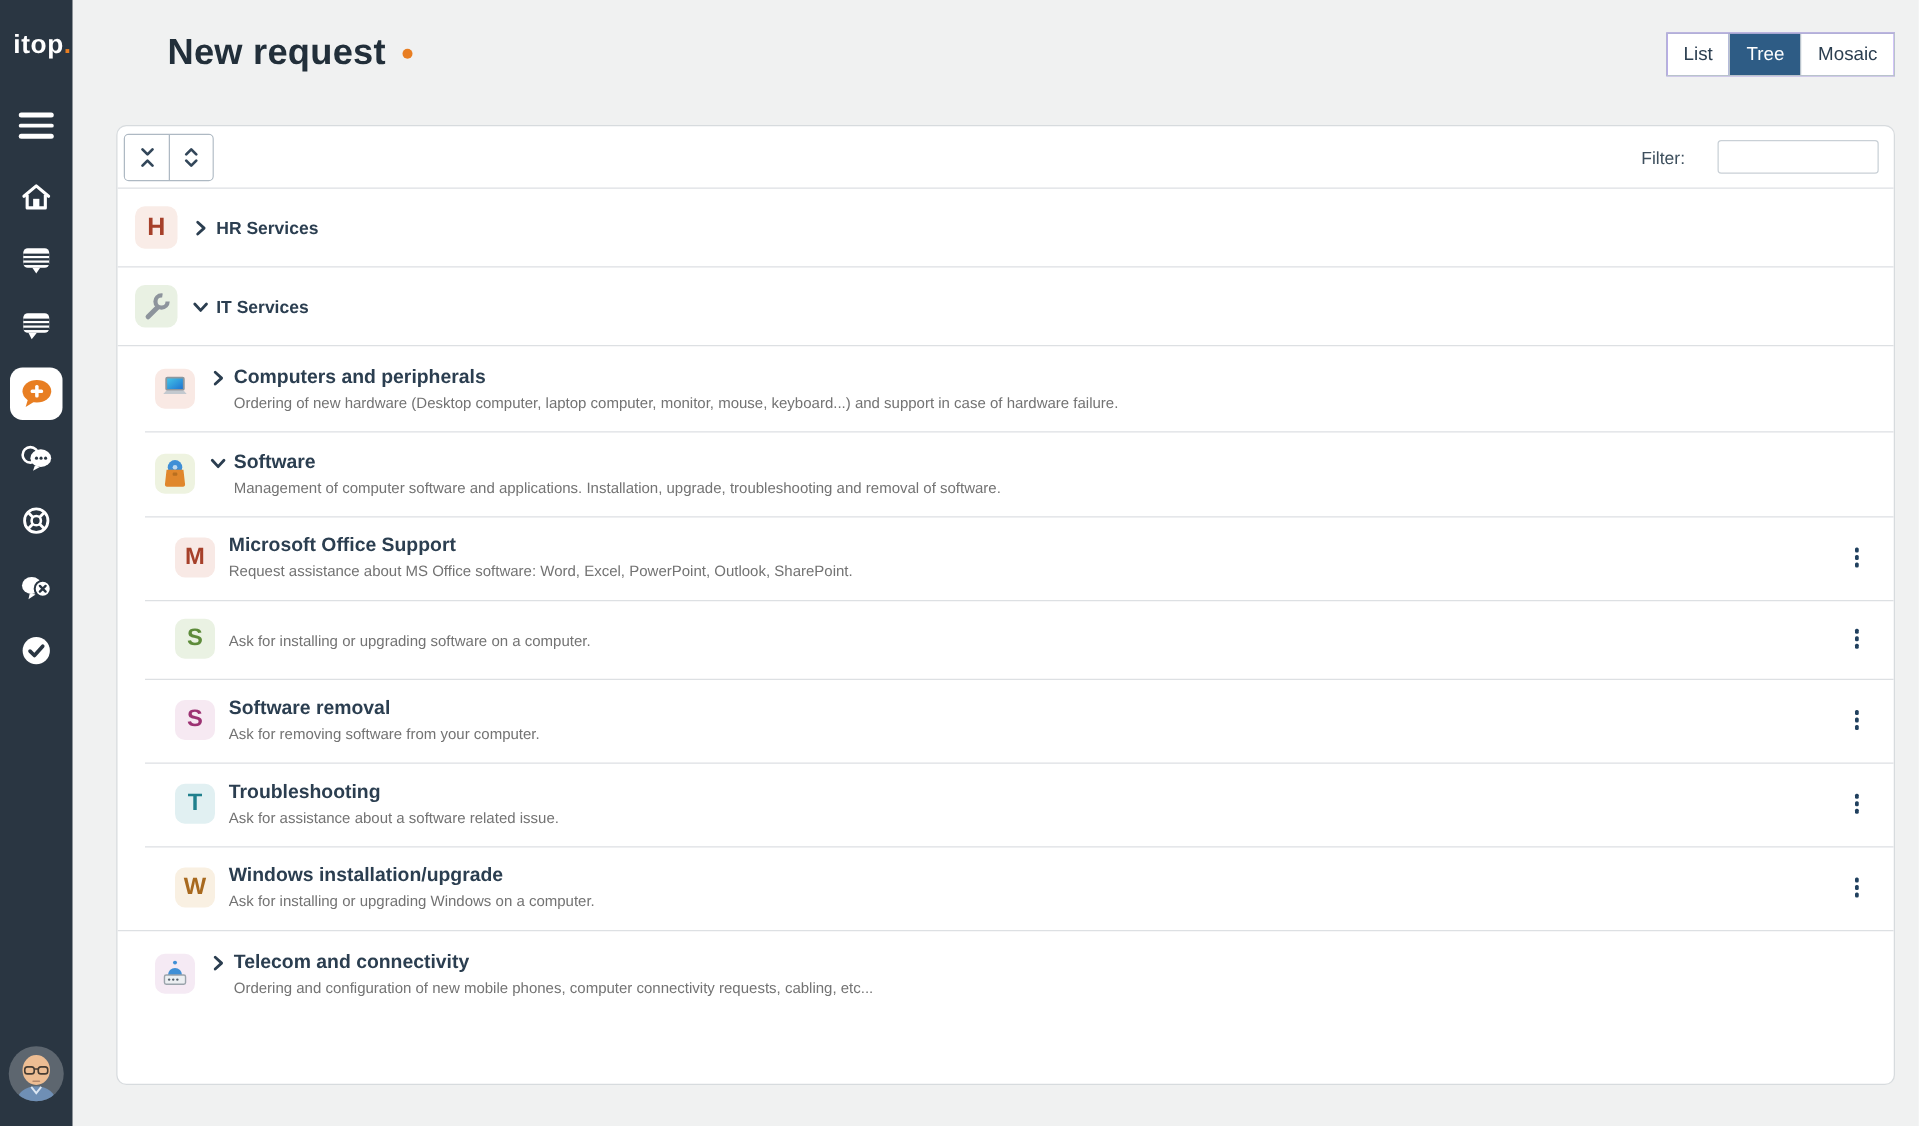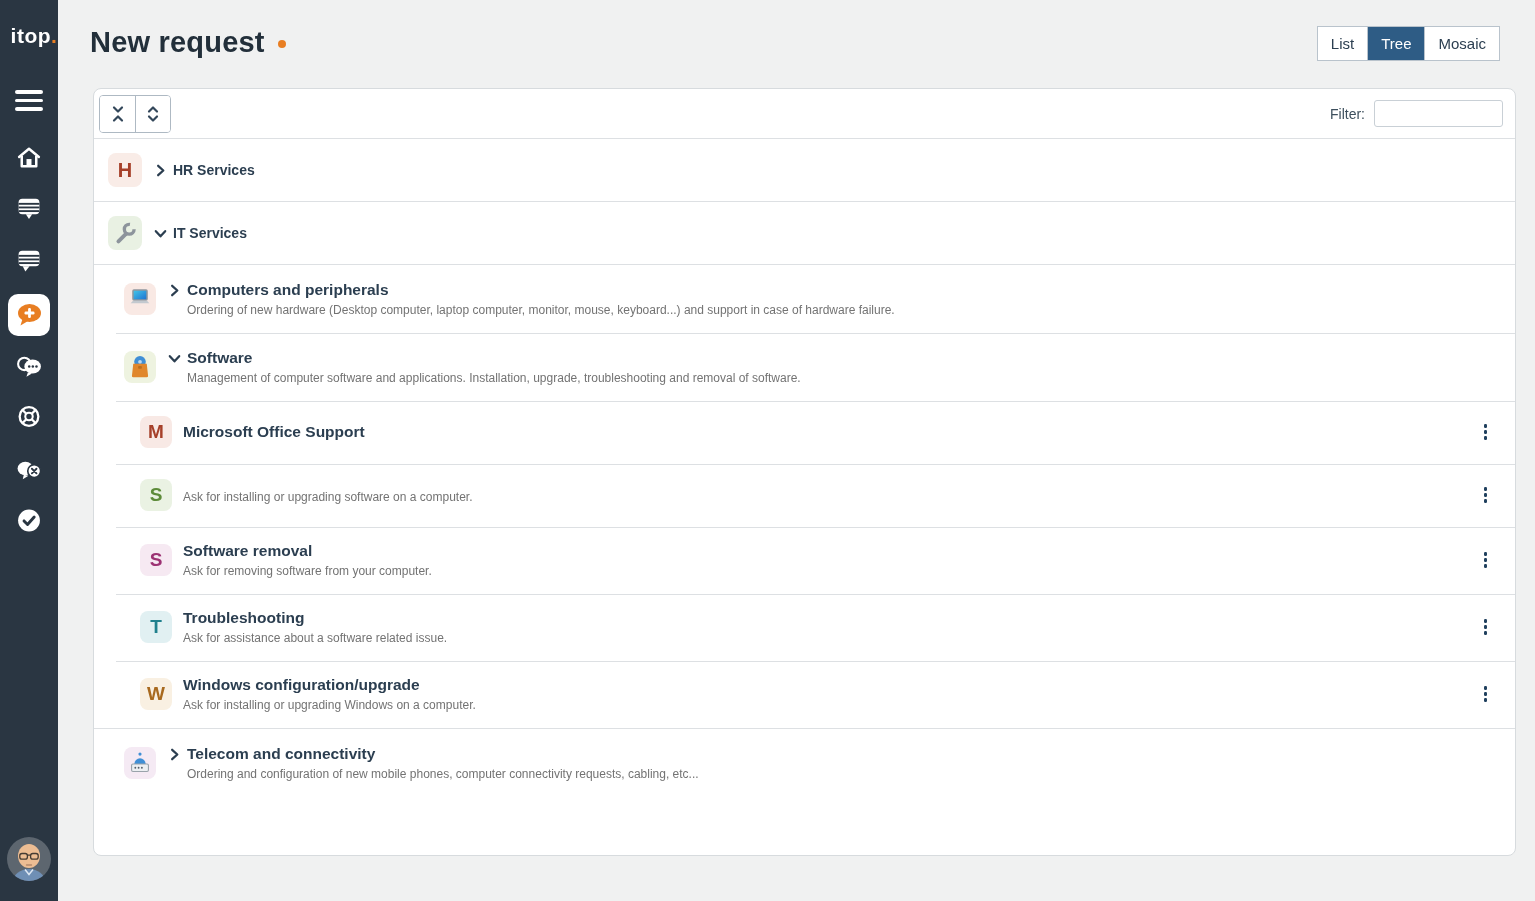--- a/index.html
+++ b/index.html
@@ -15,34 +15,34 @@
   .sidebar{position:absolute;left:0;top:0;width:58px;height:901px;background:#2a3642;z-index:5;}
   .logo{position:absolute;top:24px;left:0;width:68px;text-align:center;color:#fff;font-size:21px;font-weight:700;letter-spacing:.5px;cursor:pointer;}
   .logo .logo-dot{color:#e87e22;font-weight:700;}
   .hamburger{position:absolute;top:90px;left:15px;width:28px;background:none;border:none;cursor:pointer;}
   .hamburger i{display:block;width:28px;height:3.5px;background:#fff;border-radius:2px;margin-bottom:5px;}
   .side-item{position:absolute;left:50%;transform:translateX(-50%);cursor:pointer;display:flex;align-items:center;justify-content:center;}
   .side-item.active{left:8px;transform:none;width:42px;height:42px;background:#fff;border-radius:10px;}
   .side-avatar{position:absolute;left:6px;top:836px;width:46px;height:46px;border-radius:50%;overflow:hidden;cursor:pointer;}
   
   .main{position:absolute;left:58px;top:0;right:0;bottom:0;}
-  .header{position:relative;height:88px;}
+  .header{position:relative;height:100px;margin-left:44px;}
   .page-title{position:absolute;left:32px;top:26px;font-size:29px;font-weight:700;color:#222f3a;letter-spacing:.2px;}
   .title-dot{display:inline-block;width:8px;height:8px;border-radius:50%;background:#e87e22;margin-left:13px;vertical-align:middle;}
-  .view-toggle{position:absolute;right:35px;top:26px;display:flex;border:1px solid #b9c3cc;border-radius:0;overflow:hidden;background:#8b5cf6;height:35px;}
+  .view-toggle{position:absolute;right:19px;top:26px;display:flex;border:1px solid #b9c3cc;border-radius:0;overflow:hidden;background:#8b5cf6;height:35px;}
   .view-btn{border:none;background:#fff;color:#2b3e50;font-family:inherit;font-size:15px;padding:0 13px;cursor:pointer;}
   .view-btn + .view-btn{border-left:1px solid #b9c3cc;}
   .view-btn.active{background:#2e5c85;color:#fff;}
   
   .panel{margin:0 19px 0 35px;height:768px;background:#fff;border:1px solid #d7dbde;border-radius:8px;overflow:hidden;}
   .panel-toolbar{height:50px;display:flex;align-items:center;justify-content:space-between;padding:0 12px 0 5px;border-bottom:1px solid #dde0e3;}
   .tree-controls{display:flex;border:1px solid #aeb9c3;border-radius:4px;overflow:hidden;}
   .tree-controls button{width:35px;height:36px;background:#fff;border:none;display:flex;align-items:center;justify-content:center;cursor:pointer;}
   .tree-controls button + button{border-left:1px solid #aeb9c3;}
-  .filter{display:flex;align-items:center;gap:9px;}
+  .filter{display:flex;align-items:center;gap:26px;}
   .filter label{font-size:14px;color:#3d4f5d;}
   .filter input{width:129px;height:27px;border:1px solid #c9d0d6;border-radius:3px;outline:none;padding:0 6px;font-size:14px;font-family:inherit;}
   
   .row{display:flex;align-items:center;position:relative;cursor:pointer;}
   .lvl1{padding:14px 24px 14px 14px;}
   .lvl2{padding:16px 28px 16px 30px;}
   .lvl3{padding:15px 24px 16px 46px;}
   .badge{flex:0 0 auto;display:flex;align-items:center;justify-content:center;border-radius:8px;}
   .lvl1 .badge{width:34px;height:34px;font-size:20px;font-weight:700;}
   .lvl2 .badge,.lvl3 .badge{width:32px;height:32px;font-size:19px;font-weight:700;}
@@ -271,20 +271,21 @@
           <div class="row-desc">Management of computer software and applications. Installation, upgrade, troubleshooting and removal of software.</div>
         </div>
       </div>
 
       <div class="row lvl3 sep-indent">
         <span class="badge" style="background-color: rgb(248, 233, 229); color: rgb(166, 64, 42);">M</span>
         <div class="row-body">
           <div class="title-line">
               <span class="row-title">Microsoft Office Support</span>
             </div>
+          <div class="row-desc">Request assistance about MS Office software: Word, Excel, PowerPoint, Outlook, SharePoint.</div>
         </div>
         <span class="kebab">
             <i></i>
             <i></i>
             <i></i>
           </span>
       </div>
 
       <div class="row lvl3 sep-indent">
         <span class="badge" style="background-color: rgb(234, 242, 227); color: rgb(93, 139, 58);">S</span>
@@ -325,21 +326,21 @@
             <i></i>
             <i></i>
             <i></i>
           </span>
       </div>
 
       <div class="row lvl3 sep-indent">
         <span class="badge" style="background-color: rgb(249, 240, 226); color: rgb(168, 105, 30);">W</span>
         <div class="row-body">
           <div class="title-line">
-              <span class="row-title">Windows configuration/upgrade</span>
+              <span class="row-title">Windows installation/upgrade</span>
             </div>
           <div class="row-desc">Ask for installing or upgrading Windows on a computer.</div>
         </div>
         <span class="kebab">
             <i></i>
             <i></i>
             <i></i>
           </span>
       </div>
 

